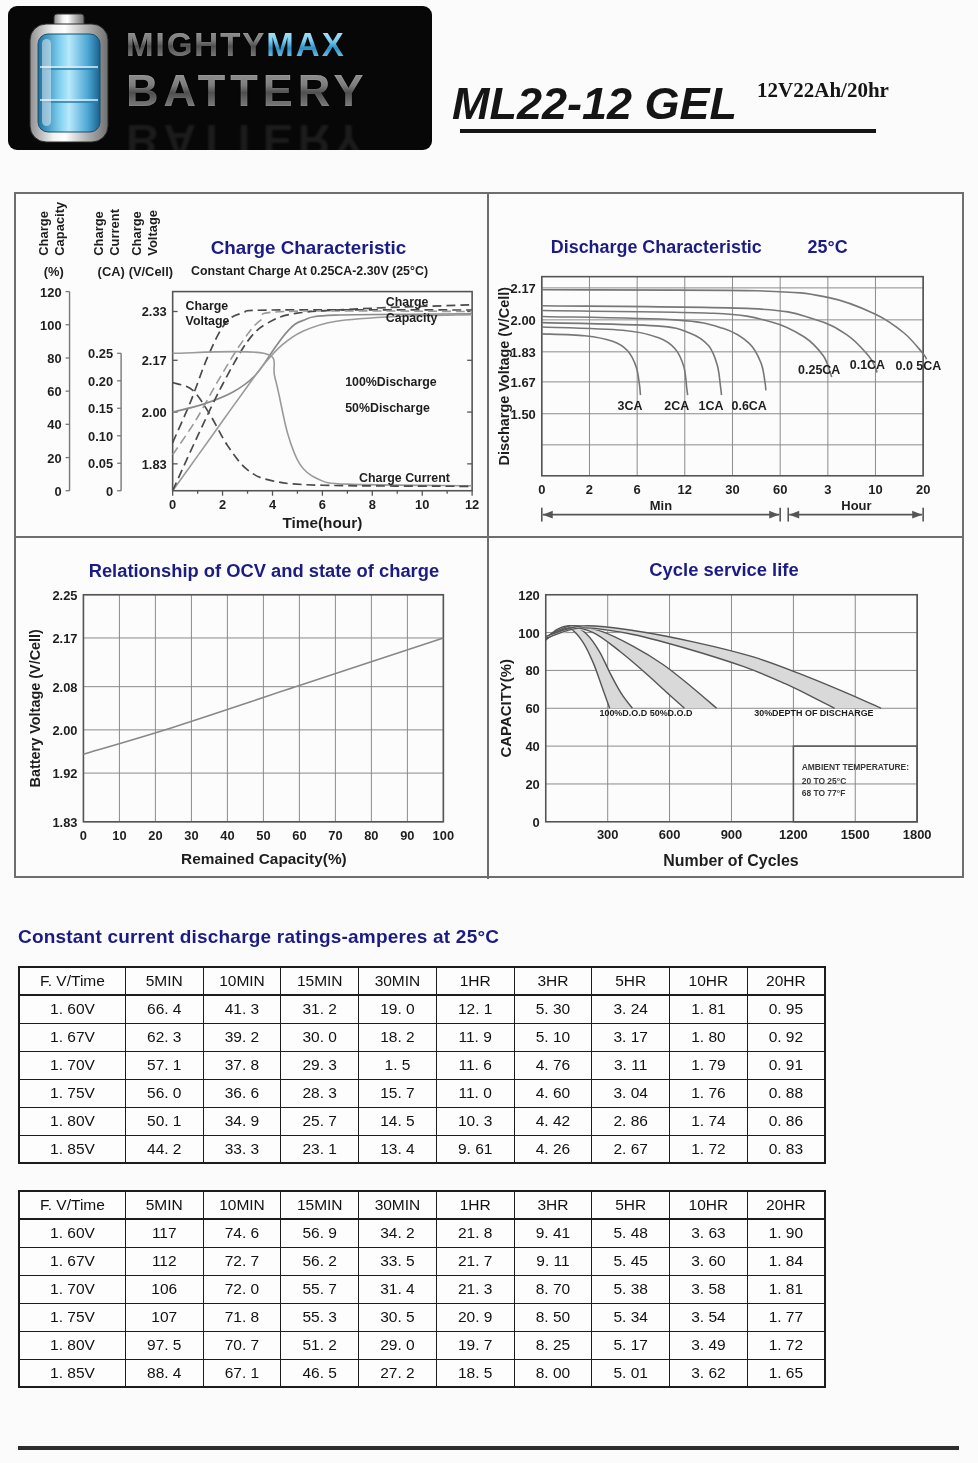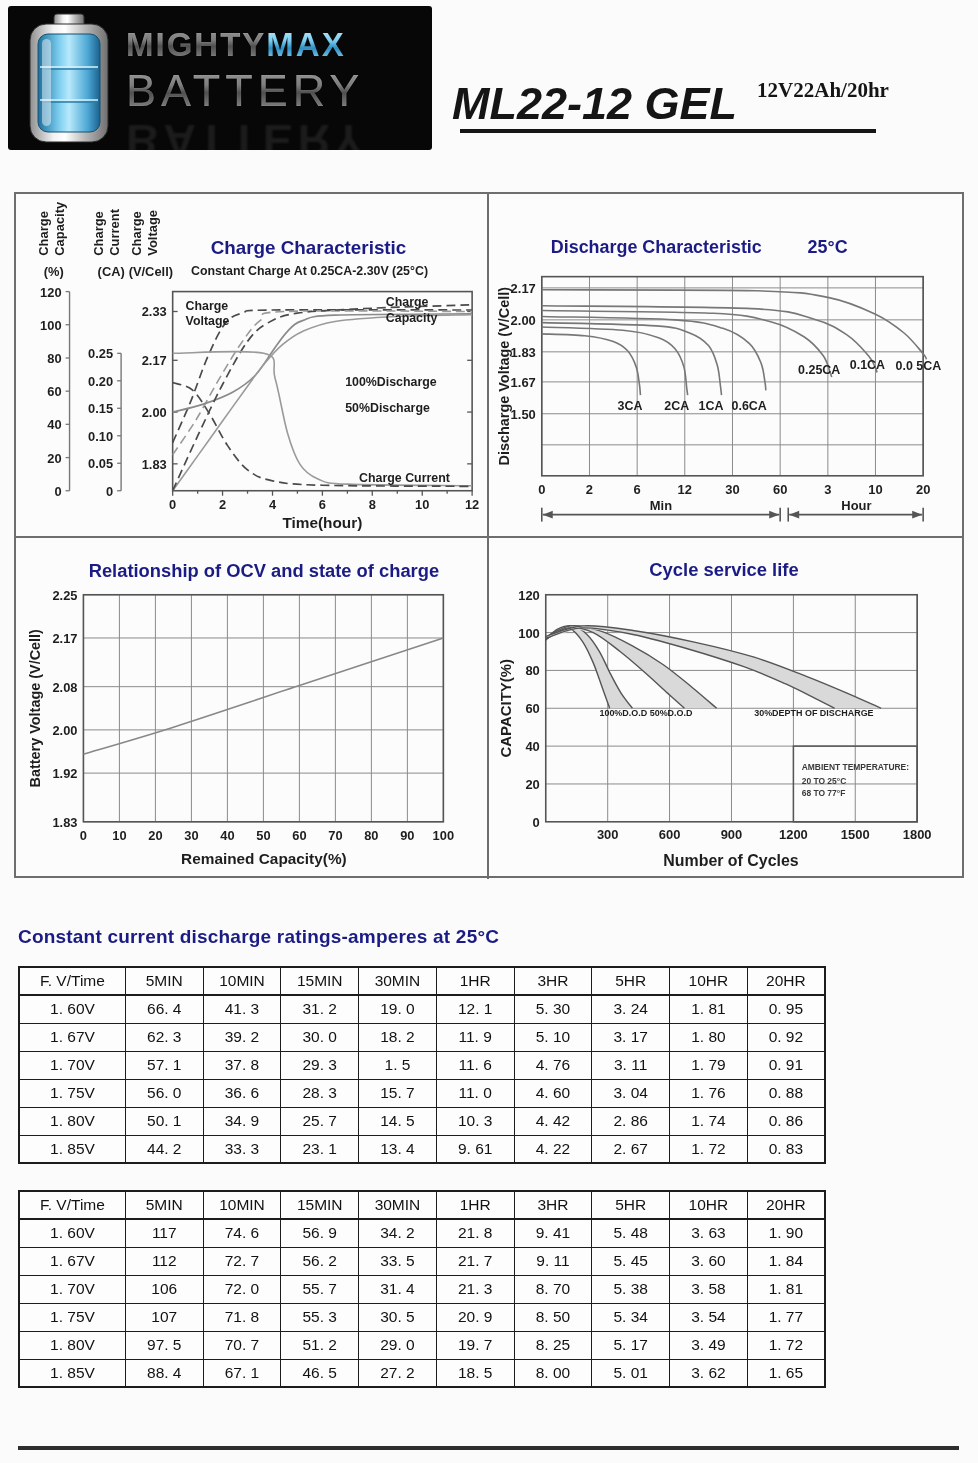--- a/index.html
+++ b/index.html
@@ -1,23 +1,23 @@
 <!DOCTYPE html>
 <html><head>
 <meta charset="utf-8">
 <style>
 *{margin:0;padding:0;box-sizing:border-box}
 html,body{width:978px;height:1463px}
 body{position:relative;background:#fbfbfb;font-family:"Liberation Sans",sans-serif;overflow:hidden}
 
-.logo-box{position:absolute;left:8px;top:6px;width:424px;height:144px;background:#070707;border-radius:3px;overflow:hidden}
+.logo-box{position:absolute;left:8px;top:6px;width:424px;height:144px;background:#070707;border-radius:9px;overflow:hidden}
 .batt{position:absolute;left:16px;top:6px}
 .brand{position:absolute;left:118px;top:22px;line-height:1;white-space:nowrap}
 .brand-l1{font-size:33px;font-weight:700;letter-spacing:2px}
-.brand-l2{font-size:45px;font-weight:400;letter-spacing:5px;margin-top:7px}
+.brand-l2{font-size:45px;font-weight:700;letter-spacing:5px;margin-top:7px}
 .sil{color:#d9d9d9;background:linear-gradient(180deg,#ffffff 0%,#cfcfcf 38%,#838383 55%,#f0f0f0 100%);-webkit-background-clip:text;background-clip:text;-webkit-text-fill-color:transparent;text-shadow:0 0 1px rgba(0,0,0,.4)}
 .blu{color:#5bb8e4;background:linear-gradient(180deg,#cdeefb 0%,#79ccf0 40%,#2d8fc2 60%,#a8e0f7 100%);-webkit-background-clip:text;background-clip:text;-webkit-text-fill-color:transparent}
 .reflect{position:absolute;left:118px;top:108px;font-size:45px;font-weight:700;letter-spacing:5px;color:#9a9a9a;transform:scaleY(-1);opacity:.14;filter:blur(1px);white-space:nowrap}
 .model-row{position:absolute;left:452px;top:78px;display:flex;align-items:flex-start;gap:20px;white-space:nowrap}
 .model{font-size:45px;font-weight:700;font-style:italic;color:#151515}
 .spec{font-family:"Liberation Serif",serif;font-size:21px;font-weight:700;color:#151515}
 .model-underline{position:absolute;left:460px;top:129px;width:416px;height:4px;background:#151515}
 
 .charts-grid{position:absolute;left:14px;top:192px;width:950px;height:686px;border:2px solid #6e6e6e;display:grid;grid-template-columns:1fr 1fr;grid-template-rows:1fr 1fr;background:#fcfcfc}
 .panel{position:relative}
@@ -408,21 +408,21 @@
             <td>1. 74</td>
             <td>0. 86</td>
           </tr>
           <tr>
             <td>1. 85V</td>
             <td>44. 2</td>
             <td>33. 3</td>
             <td>23. 1</td>
             <td>13. 4</td>
             <td>9. 61</td>
-            <td>4. 22</td>
+            <td>4. 26</td>
             <td>2. 67</td>
             <td>1. 72</td>
             <td>0. 83</td>
           </tr>
         </tbody>
       </table>
   </section>
   <section class="table-block tb2">
     <table>
         <thead>

